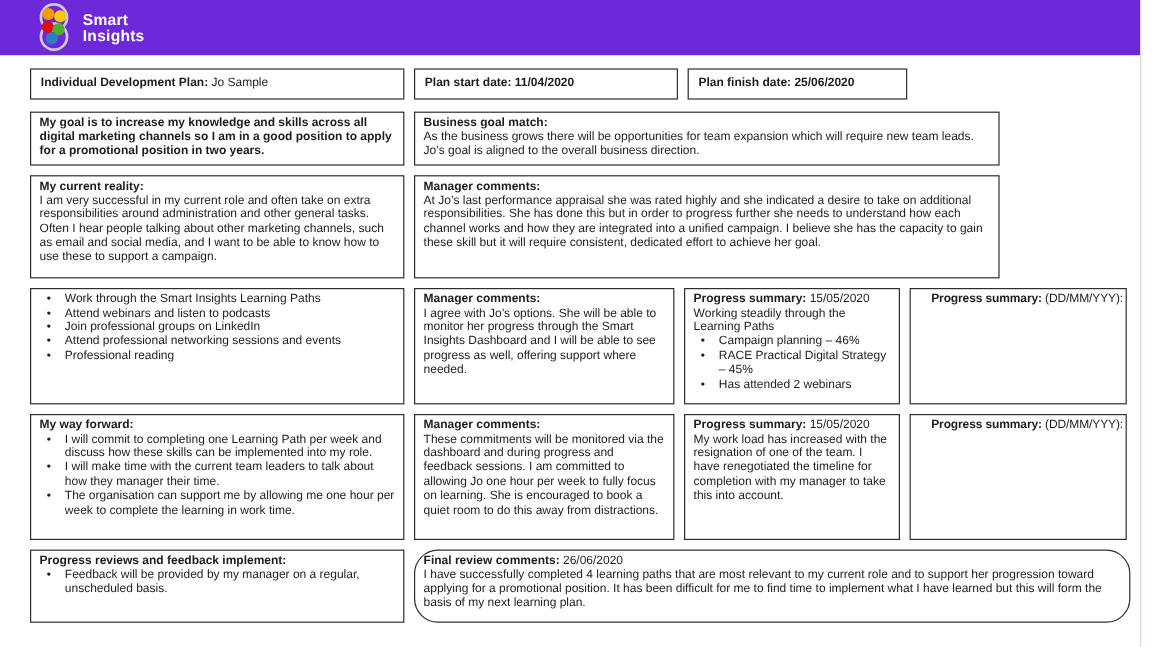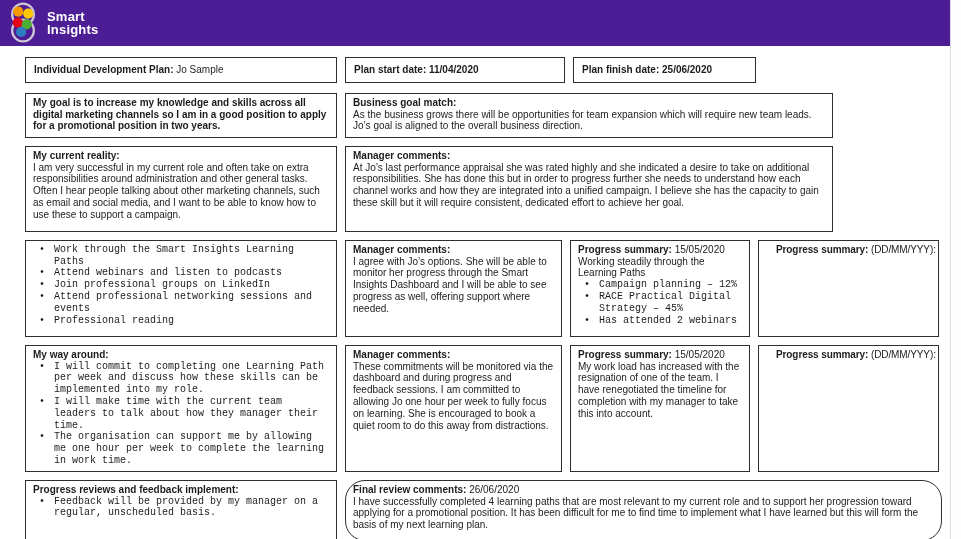--- a/index.html
+++ b/index.html
@@ -15,23 +15,23 @@
   .page { width: 950px; height: 539px; background: #ffffff; }
   .edge-sliver {
     position: absolute; top: 0; right: 0;
     width: 11px; height: 539px;
     background: #fefefe;
     border-left: 1px solid #dcdcdc;
   }
   
   .topbar {
     width: 950px; height: 46px;
-    background: #4c1d95;
+    background: #6d28d9;
     display: flex; align-items: center;
-    padding-left: 6px;
+    padding-left: 28px;
   }
   .logo { display: flex; align-items: center; gap: 7px; }
   .logo svg { display: block; }
   .brand { color: #ffffff; font-weight: bold; font-size: 13px; line-height: 13px; letter-spacing: 0.2px; }
   .brand span { display: block; }
   
   .content { padding: 11px 0 16px 25px; }
   .row { display: flex; gap: 8px; margin-bottom: 8px; align-items: stretch; }
   .row.r1 { margin-bottom: 10px; }
   .box {
@@ -49,21 +49,21 @@
   .r6 .box { min-height: 61px; }
   .w312 { width: 312px; flex: none; }
   .w220 { width: 220px; flex: none; }
   .w179 { width: 183px; flex: none; }
   .w407 { width: 488px; flex: none; }
   .w217 { width: 217px; flex: none; }
   .w180 { width: 180px; flex: none; }
   .w181 { width: 181px; flex: none; }
   .w597 { width: 597px; flex: none; border-radius: 20px; }
   .b { font-weight: bold; }
-  ul.bullets { margin: 0; padding: 0; list-style: none; font-family: Liberation Mono, monospace; }
+  ul.bullets { margin: 0; padding: 0; list-style: none; }
   ul.bullets li { position: relative; padding-left: 21px; }
   ul.bullets li::before {
     content: "\2022";
     position: absolute; left: 6px; top: 0;
     font-size: 10px;
   }
   .tight { letter-spacing: -0.1px; white-space: nowrap; margin-left: 10px; }
 </style>
 </head>
 <body>
@@ -129,33 +129,33 @@
         </ul>
       </div>
       <div class="box w217">
         <div class="b">Manager comments:</div>
         <div>I agree with Jo’s options. She will be able to monitor her progress through the Smart Insights Dashboard and I will be able to see progress as well, offering support where needed.</div>
       </div>
       <div class="box w180">
         <div><span class="b">Progress summary:</span> <span>15/05/2020</span></div>
         <div>Working steadily through the Learning Paths</div>
         <ul class="bullets">
-          <li>Campaign planning – 12%</li>
+          <li>Campaign planning – 46%</li>
           <li>RACE Practical Digital Strategy – 45%</li>
           <li>Has attended 2 webinars</li>
         </ul>
       </div>
       <div class="box w181">
         <div class="tight"><span class="b">Progress summary:</span> <span>(DD/MM/YYY):</span></div>
       </div>
     </div>
 
     <div class="row r5">
       <div class="box w312">
-        <div class="b">My way around:</div>
+        <div class="b">My way forward:</div>
         <ul class="bullets">
           <li>I will commit to completing one Learning Path per week and discuss how these skills can be implemented into my role.</li>
           <li>I will make time with the current team leaders to talk about how they manager their time.</li>
           <li>The organisation can support me by allowing me one hour per week to complete the learning in work time.</li>
         </ul>
       </div>
       <div class="box w217">
         <div class="b">Manager comments:</div>
         <div>These commitments will be monitored via the dashboard and during progress and feedback sessions. I am committed to allowing Jo one hour per week to fully focus on learning. She is encouraged to book a quiet room to do this away from distractions.</div>
       </div>

